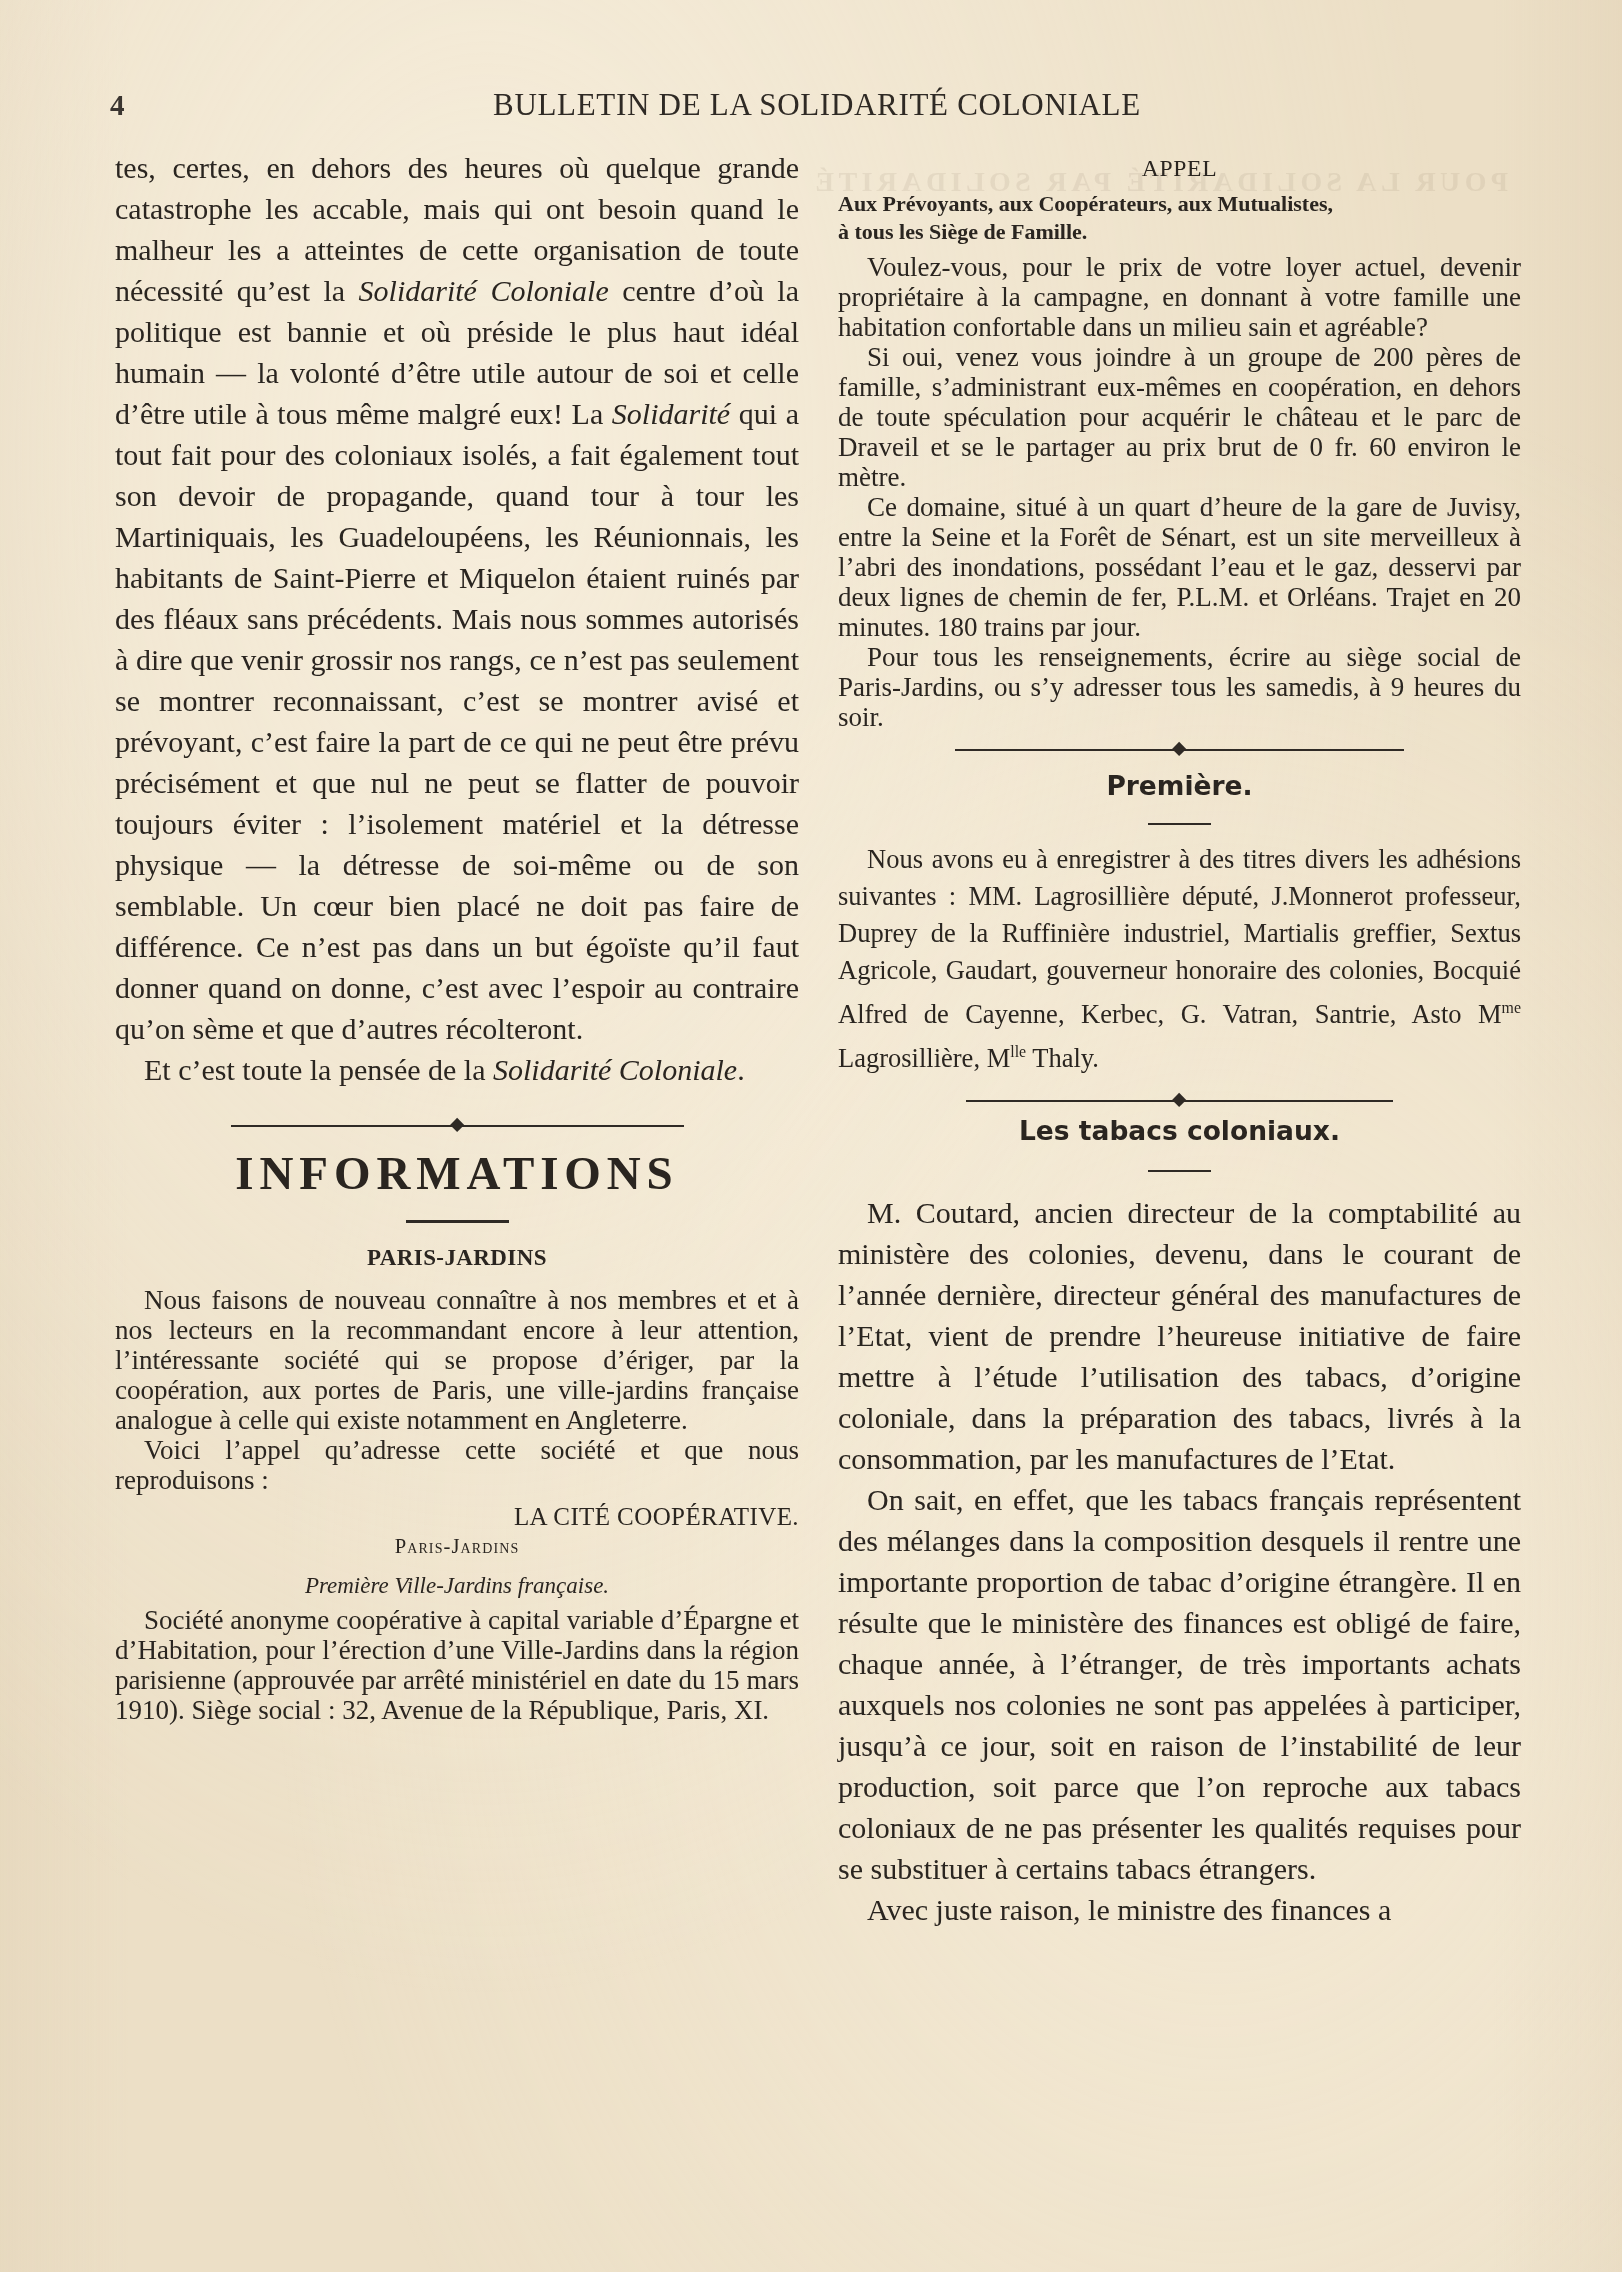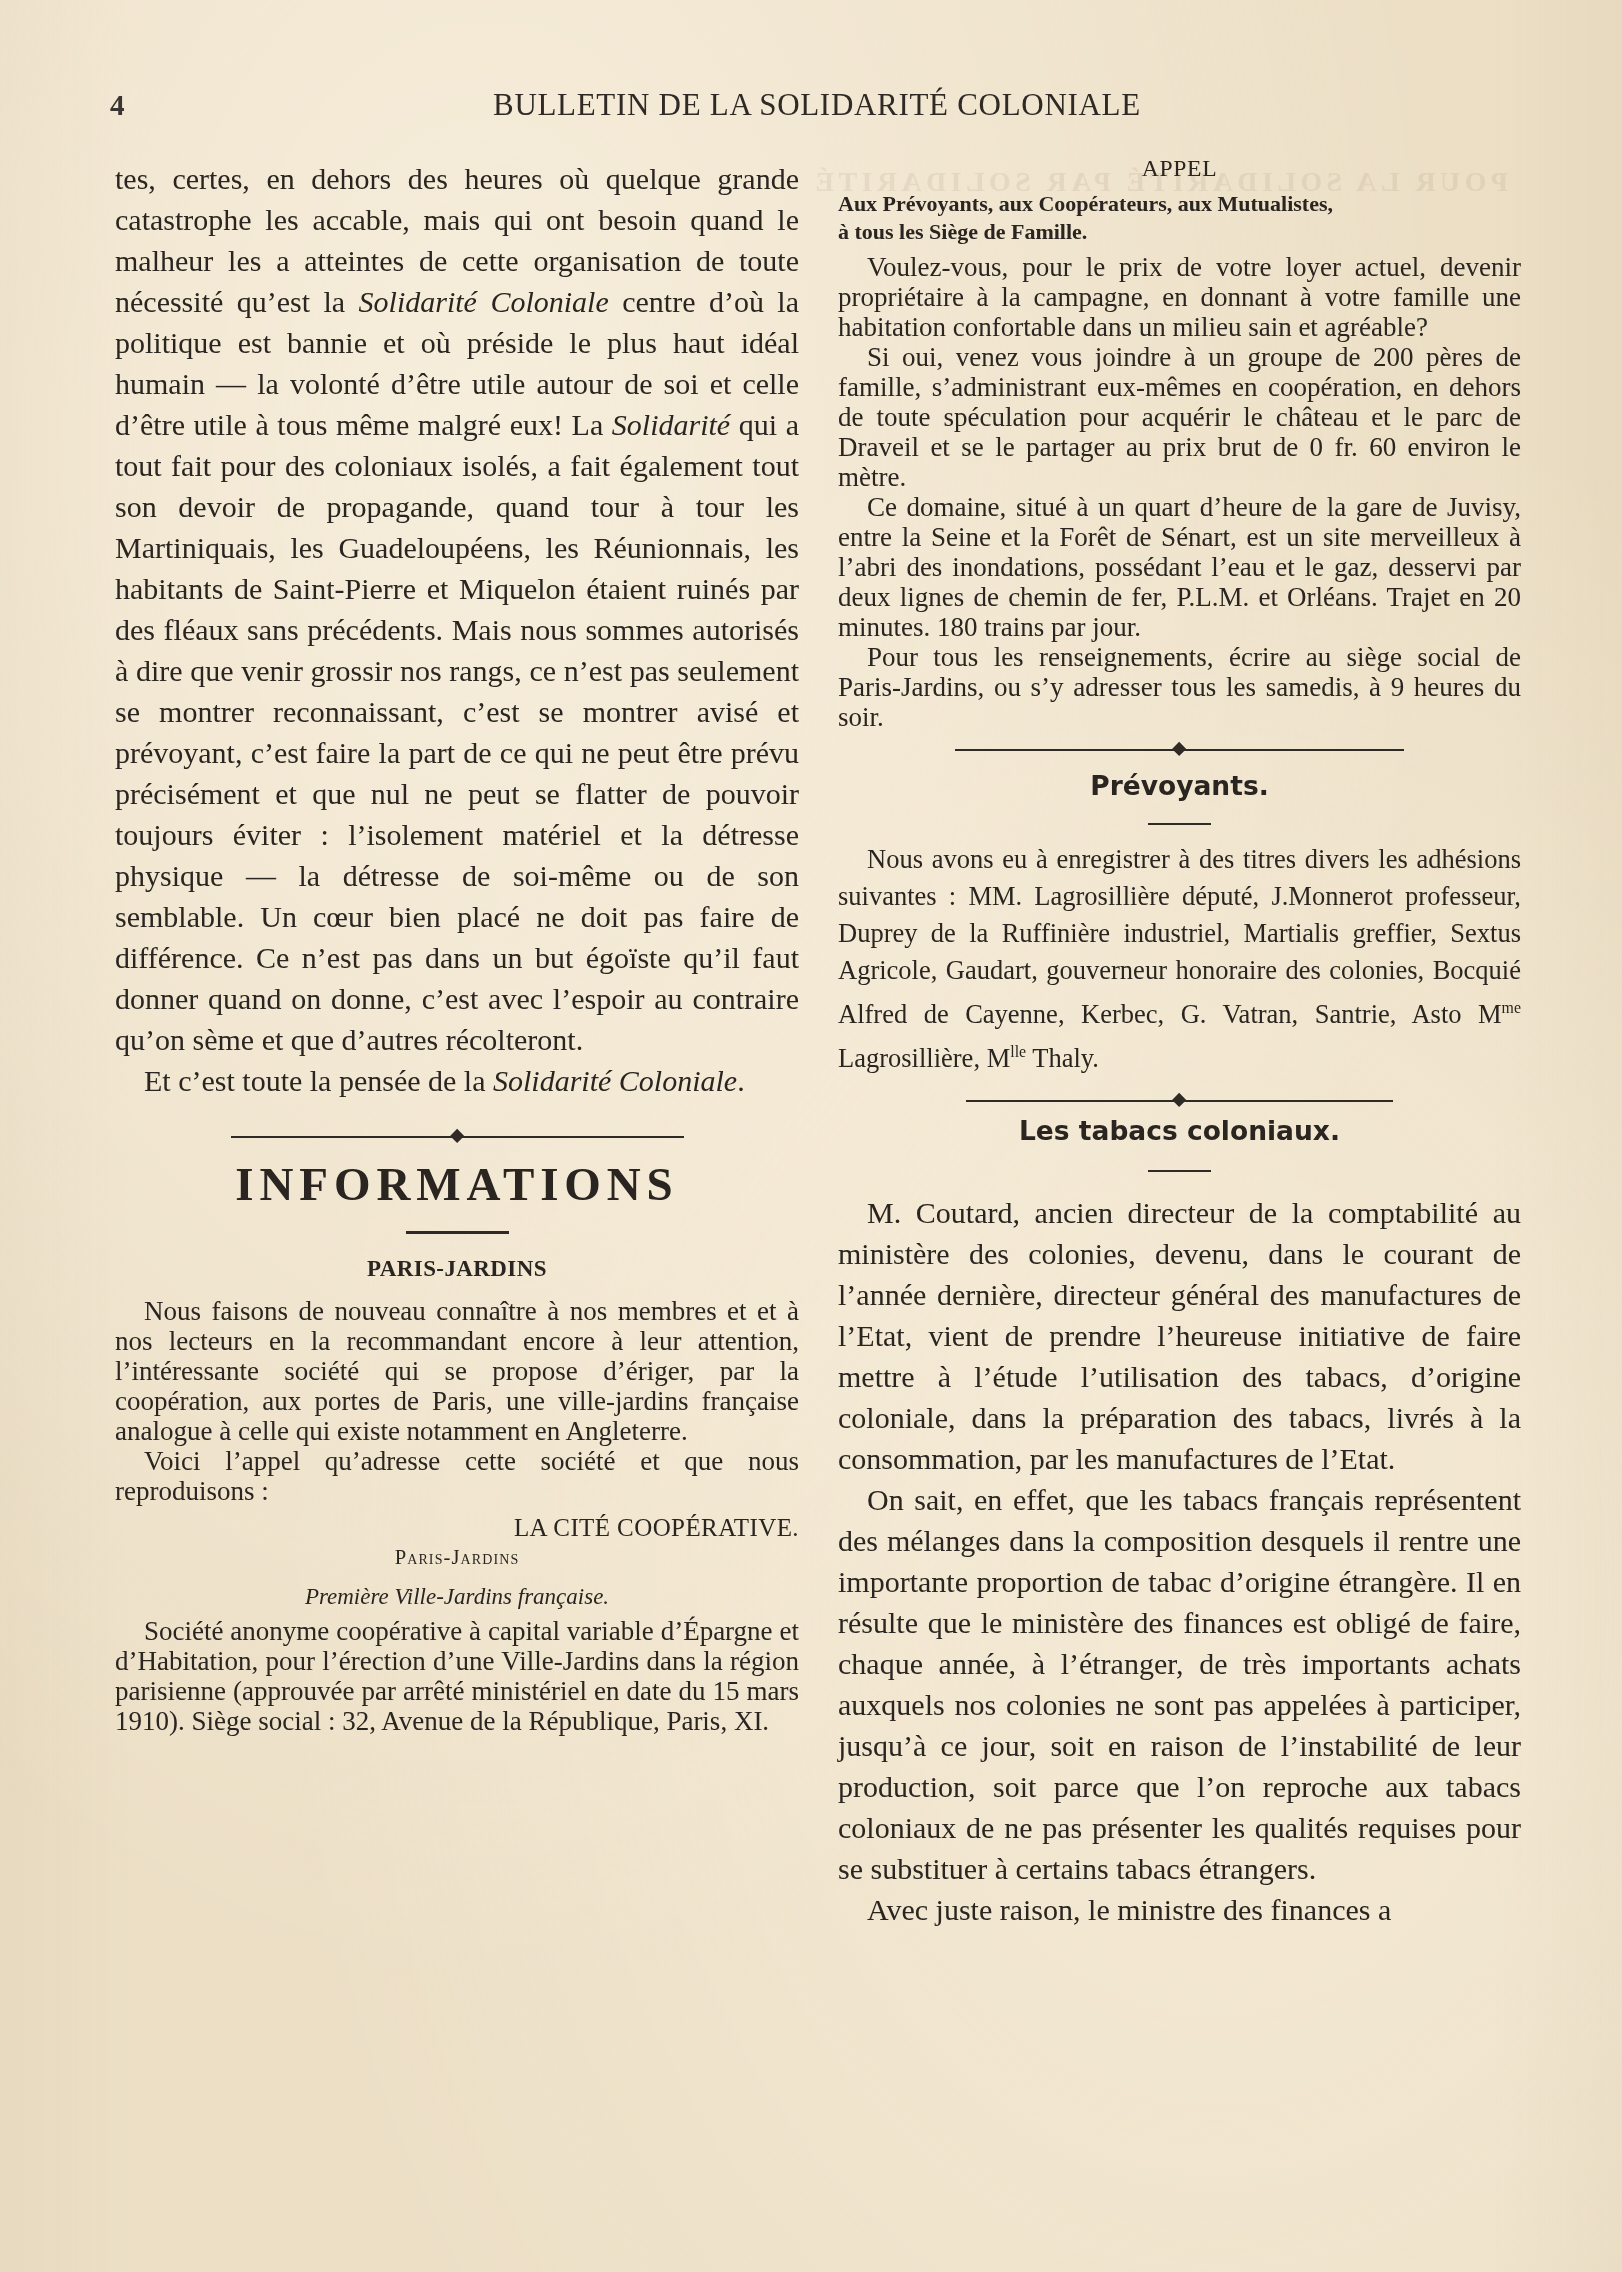--- a/index.html
+++ b/index.html
@@ -15,21 +15,21 @@
     position: relative;
   }
   .page { position: absolute; left: 0; top: 0; width: 1623px; height: 2273px; }
 
   
   .running-header { position: absolute; top: 87px; left: 110px; width: 1409px; height: 37px; }
   .page-number { position: absolute; left: 0; top: 1.5px; font-size: 29px; font-weight: bold; color: #3a3530; }
   .journal-title { position: absolute; left: 383px; top: 0; font-size: 31px; letter-spacing: 0.7px; color: #2f2a25; white-space: nowrap; }
 
   
-  .col-left  { position: absolute; left: 115px;  top: 158px; width: 684px; }
+  .col-left  { position: absolute; left: 115px;  top: 147px; width: 684px; }
   .col-right { position: absolute; left: 838px; top: 155px; width: 683px; }
 
   .body-lg p {
     margin: 0; font-size: 30px; line-height: 41px; text-align: justify;
     text-align-last: auto; hyphens: manual;
   }
   .body-lg p.indent { text-indent: 29px; }
   .body-sm p {
     margin: 0; font-size: 27px; line-height: 30px; text-align: justify;
   }
@@ -128,21 +128,21 @@
       <p class="indent">Si oui, venez vous joindre à un groupe de 200 pères de famille, s’administrant eux-mêmes en coopération, en dehors de toute spéculation pour acquérir le château et le parc de Draveil et se le partager au prix brut de 0 fr. 60 environ le mètre.</p>
       <p class="indent">Ce domaine, situé à un quart d’heure de la gare de Juvisy, entre la Seine et la Forêt de Sénart, est un site merveilleux à l’abri des inondations, possédant l’eau et le gaz, desservi par deux lignes de chemin de fer, P.L.M. et Orléans. Trajet en 20 minutes. 180 trains par jour.</p>
       <p class="indent">Pour tous les renseignements, écrire au siège social de Paris-Jardins, ou s’y adresser tous les samedis, à 9 heures du soir.</p>
     </div>
 
     <div class="ornament" style="width:449px; margin-top:10.3px;">
       <div class="line"></div>
         <div class="diamond"></div>
     </div>
 
-    <h2 class="h-section" style="margin-top:13.2px;">Prévoyants.</h2>
+    <h2 class="h-section" style="margin-top:13.2px;">Première.</h2>
     <div class="short-rule" style="width:63px; margin-top:22px;"></div>
 
     <div class="body-md" style="margin-top:16px;">
       <p class="indent"><span>Nous avons eu à enregistrer à des titres divers les adhésions suivantes : MM. Lagrosillière député, J.Monnerot professeur, Duprey de la Ruffinière industriel, Martialis greffier, Sextus Agricole, Gaudart, gouverneur honoraire des colonies, Bocquié Alfred de Cayenne, Kerbec, G. Vatran, Santrie, Asto </span><span>M</span><sup>me</sup><span> Lagrosillière, </span><span>M</span><sup>lle</sup><span> Thaly.</span></p>
     </div>
 
     <div class="ornament" style="width:427px; margin-top:16px;">
       <div class="line"></div>
         <div class="diamond"></div>
     </div>

